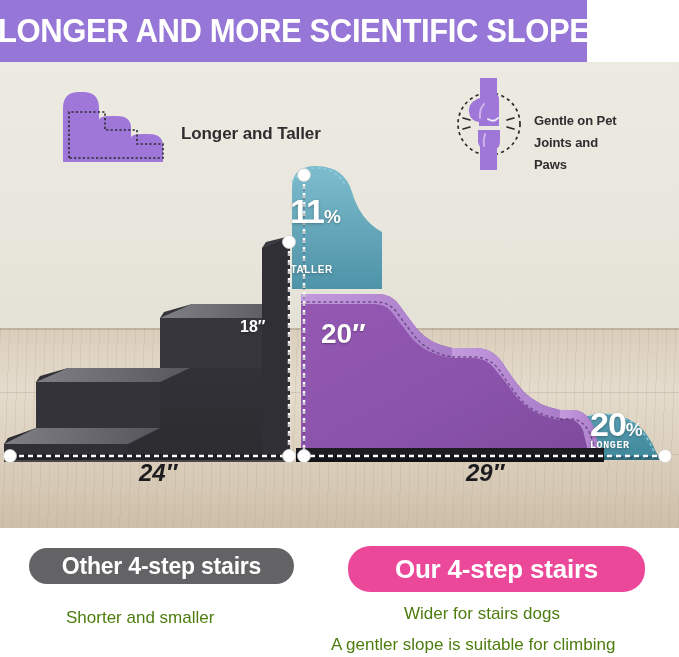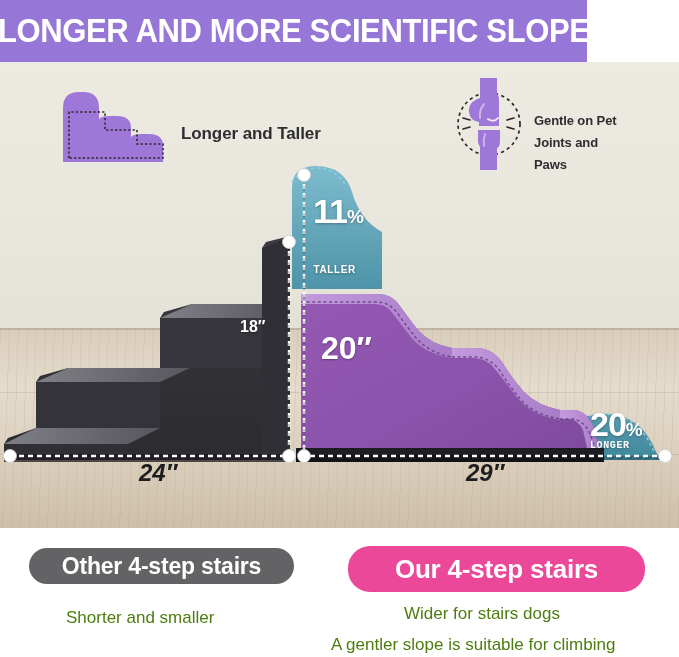--- a/index.html
+++ b/index.html
@@ -82,21 +82,21 @@
   
   .meas { position:absolute; left:0; top:0; width:679px; height:466px; pointer-events:none; }
   .meas svg { display:block; }
 
   .meas-text {
     position:absolute; color:#ffffff; font-weight:bold;
     text-shadow:0 1px 2px rgba(0,0,0,0.35);
     white-space:nowrap;
   }
   .t18 { left:240px; top:256px; font-size:16px; }
-  .t20 { left:321px; top:268px; font-size:32px; }
+  .t20 { left:321px; top:256px; font-size:28px; }
 
   .floor-meas-text {
     position:absolute; color:#1d1d1f; font-weight:bold;
     font-size:24px; font-style:italic; white-space:nowrap;
   }
   .t24 { left:139px; top:397px; }
   .t29 { left:466px; top:397px; }
 
   
   .badge-pct {
@@ -105,21 +105,21 @@
   }
   .badge-pct .num {
     font-family:"Liberation Sans Narrow","Liberation Sans", sans-serif;
     font-weight:bold; font-size:34px; letter-spacing:-1px;
   }
   .badge-pct .pct { font-weight:bold; font-size:19px; }
   .badge-pct .sub {
     display:block; font-weight:bold; font-size:10px;
     letter-spacing:0.6px; margin-top:-4px;
   }
-  .badge-taller { left:313px; top:130px; }
+  .badge-taller { left:290px; top:130px; }
   .badge-taller .sub { text-align:right; padding-right:8px;margin-top:33px; }
   .badge-longer { left:590px; top:343px; }
   .badge-longer .sub { text-align:left; padding-right:2px;font-family:Liberation Mono, monospace; }
 
   
   .captions { position:absolute; left:0; top:528px; width:679px; height:129px; background:#fff; }
 
   .pill {
     position:absolute; display:flex; align-items:center; justify-content:center;
     border-radius:22px; color:#fff;

